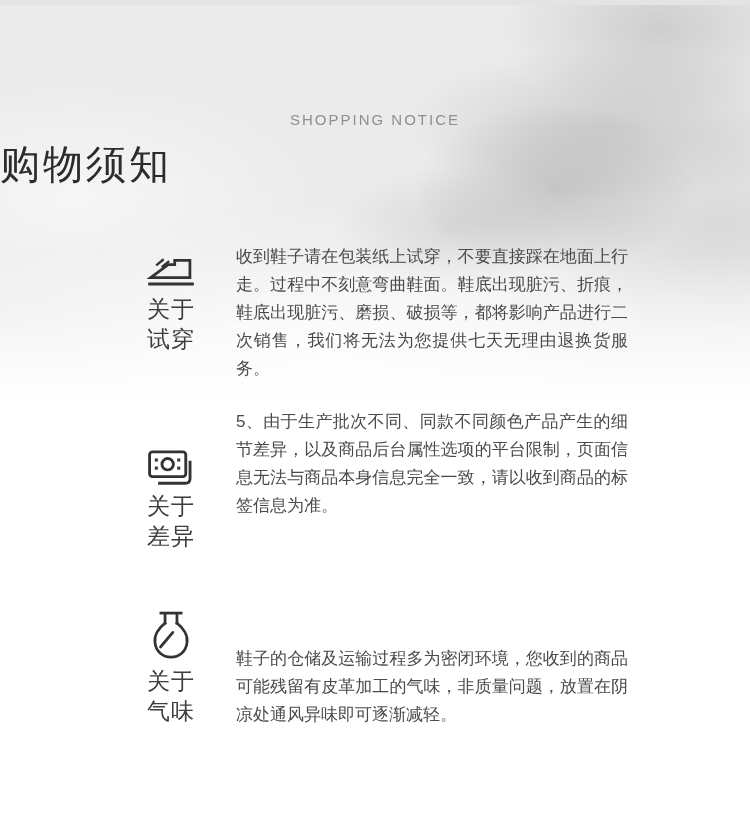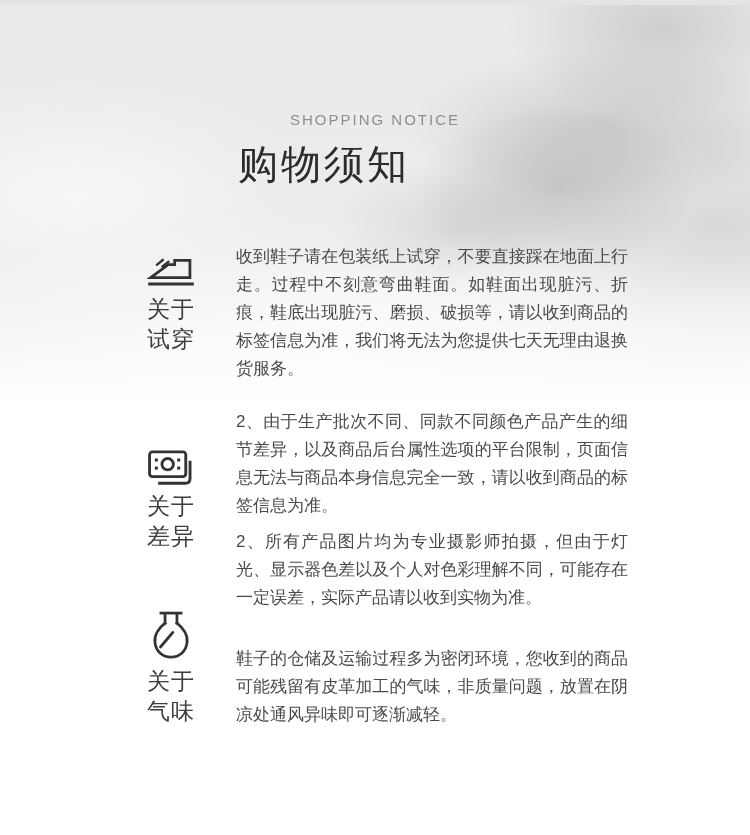--- a/index.html
+++ b/index.html
@@ -27,22 +27,21 @@
     -webkit-mask-image:linear-gradient(180deg,#000 0%,#000 62%,transparent 100%);
             mask-image:linear-gradient(180deg,#000 0%,#000 62%,transparent 100%);
   }
   .subtitle {
     position:absolute; left:0; top:106px; width:750px;
     text-align:center;
     font-size:15px; letter-spacing:2px; color:#8f8f8f;
   }
   .title {
     position:absolute; left:0; top:132px; width:610px;
-    text-align:center;
-    font-size:40px; letter-spacing:3px; color:#2c2c2c; font-weight:400;padding-left:38px;
+    font-size:40px; letter-spacing:3px; color:#2c2c2c; font-weight:400;
   }
   .sec { position:absolute; left:0; width:750px; }
   #sec-fitting     { top:238px; }
   #sec-differences { top:403px; }
   #sec-odor        { top:604px; }
   .side {
     position:absolute; left:142px; width:58px;
     text-align:center; color:#3d3d3d;
   }
   .side .icon { display:block; margin:0 auto; }
@@ -79,41 +78,40 @@
       <svg class="icon" width="48" height="38" viewBox="0 0 52 40">
         <path d="M4 26 L23 12 L30 12 L30 7.5 L46.5 7.5 L46.5 26 Z"></path>
         <path d="M11 12 L17 7" stroke-width="2.6"></path>
         <path d="M17 14 L23 9" stroke-width="2.6"></path>
         <path d="M3 33 L49 33" stroke-width="3.4"></path>
       </svg>
       <div class="lbl">关于
 试穿</div>
     </div>
     <div class="body">
-      <p>收到鞋子请在包装纸上试穿，不要直接踩在地面上行走。过程中不刻意弯曲鞋面。如鞋面出现脏污、折痕，鞋底出现脏污、磨损、破损等，请以收到商品的标签信息为准，我们将无法为您提供七天无理由退换货服务。</p>
+      <p>收到鞋子请在包装纸上试穿，不要直接踩在地面上行走。过程中不刻意弯曲鞋面。鞋底出现脏污、折痕，鞋底出现脏污、磨损、破损等，都将影响产品进行二次销售，我们将无法为您提供七天无理由退换货服务。</p>
     </div>
   </div>
 
   <div class="sec" id="sec-differences">
     <div class="side">
       <svg class="icon" width="50" height="40" viewBox="0 0 52 42">
         <path d="M46 15 L46 32 Q46 37 41 37 L14 37" stroke-linejoin="round"></path>
         <rect x="3.5" y="4" width="38" height="26" rx="3"></rect>
         <circle cx="22.5" cy="17" r="6"></circle>
         <rect class="fill" x="9" y="11" width="3.2" height="3.2"></rect>
         <rect class="fill" x="9" y="19.5" width="3.2" height="3.2"></rect>
         <rect class="fill" x="32.5" y="11" width="3.2" height="3.2"></rect>
         <rect class="fill" x="32.5" y="19.5" width="3.2" height="3.2"></rect>
       </svg>
       <div class="lbl">关于
 差异</div>
     </div>
     <div class="body">
-      <p>2、由于生产批次不同、同款不同颜色产品产生的细节差异，以及商品后台属性选项的平台限制，页面信息无法与商品本身信息完全一致，请以收到商品的标签信息为准。</p>
-      <p>2、所有产品图片均为专业摄影师拍摄，但由于灯光、显示器色差以及个人对色彩理解不同，可能存在一定误差，实际产品请以收到实物为准。</p>
+      <p>5、由于生产批次不同、同款不同颜色产品产生的细节差异，以及商品后台属性选项的平台限制，页面信息无法与商品本身信息完全一致，请以收到商品的标签信息为准。</p>
     </div>
   </div>
 
   <div class="sec" id="sec-odor">
     <div class="side">
       <svg class="icon" width="44" height="54" viewBox="0 0 48 58">
         <path d="M13 4 L35 4"></path>
         <path d="M17.5 6 L17.5 15"></path>
         <path d="M30.5 6 L30.5 15"></path>
         <path d="M17.5 15 C 11 20, 5.5 28, 6.5 36 C 7.5 46, 15 52, 24 52 C 33 52, 40.5 46, 41.5 36 C 42.5 28, 37 20, 30.5 15" stroke-linejoin="round"></path>

